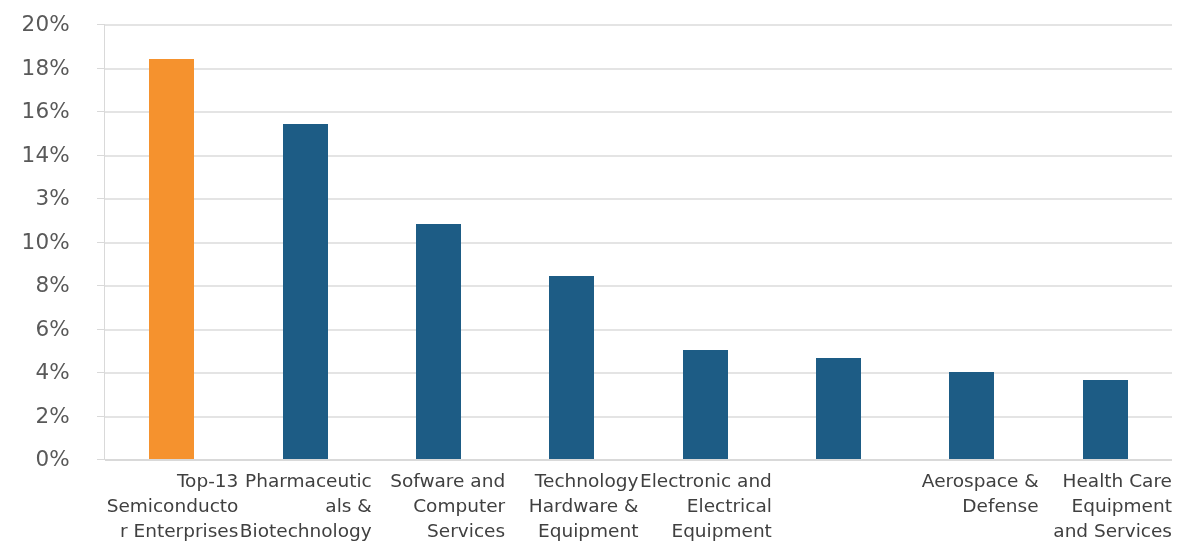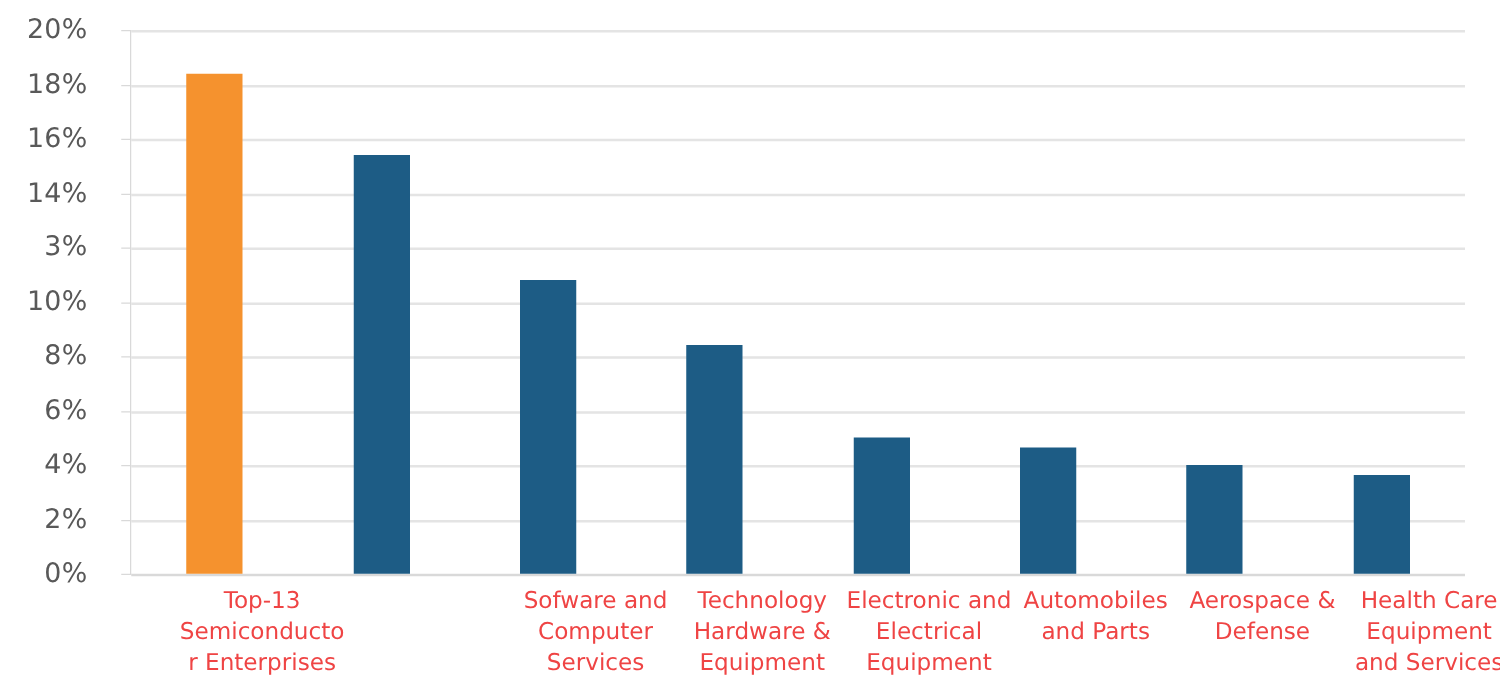--- a/index.html
+++ b/index.html
@@ -97,26 +97,25 @@
   #x-axis-labels {
     position: absolute;
     left: 105px;
     top: 468px;
     width: 1067px;
     height: 89px;
   }
   .cat-label {
     position: absolute;
     top: 0;
-    text-align: center;
+    text-align: right;
     font-size: 18.5px;
     line-height: 25px;
-    color: #ef4444;
+    color: #404040;
     word-wrap: break-word;
-    margin-left: 38px;
   }
 </style>
 </head>
 <body>
 
 <div id="chart-root">
 
   <div id="y-axis-labels">
       <div class="y-tick-label" style="top: 24px;">20%</div>
       <div class="y-tick-mark" style="top: 24px;"></div>
@@ -164,21 +163,21 @@
         <div class="bar" title="Technology Hardware &amp; Equipment: 8.4%" style="left: 444.312px; width: 45px; height: 182.7px; background: rgb(29, 92, 133);"></div>
         <div class="bar" title="Electronic and Electrical Equipment: 5%" style="left: 577.688px; width: 45px; height: 108.75px; background: rgb(29, 92, 133);"></div>
         <div class="bar" title="Automobiles and Parts: 4.65%" style="left: 711.062px; width: 45px; height: 101.138px; background: rgb(29, 92, 133);"></div>
         <div class="bar" title="Aerospace &amp; Defense: 4%" style="left: 844.438px; width: 45px; height: 87px; background: rgb(29, 92, 133);"></div>
         <div class="bar" title="Health Care Equipment and Services: 3.65%" style="left: 977.812px; width: 45px; height: 79.3875px; background: rgb(29, 92, 133);"></div>
       </div>
   </div>
 
   <div id="x-axis-labels">
       <div class="cat-label" style="left: 0px; width: 133.375px;">Top-13 Semiconductor Enterprises</div>
+      <div class="cat-label" style="left: 133.375px; width: 133.375px;">Pharmaceuticals &amp; Biotechnology</div>
       <div class="cat-label" style="left: 400.125px; width: 133.375px;">Technology Hardware &amp; Equipment</div>
       <div class="cat-label" style="left: 266.75px; width: 133.375px;">Sofware and Computer Services</div>
       <div class="cat-label" style="left: 533.5px; width: 133.375px;">Electronic and Electrical Equipment</div>
-      <div class="cat-label" style="left: 666.875px; width: 133.375px;">Automobiles and Parts</div>
       <div class="cat-label" style="left: 800.25px; width: 133.375px;">Aerospace &amp; Defense</div>
       <div class="cat-label" style="left: 933.625px; width: 133.375px;">Health Care Equipment and Services</div>
     </div>
 
 </div>
 
 </body></html>

